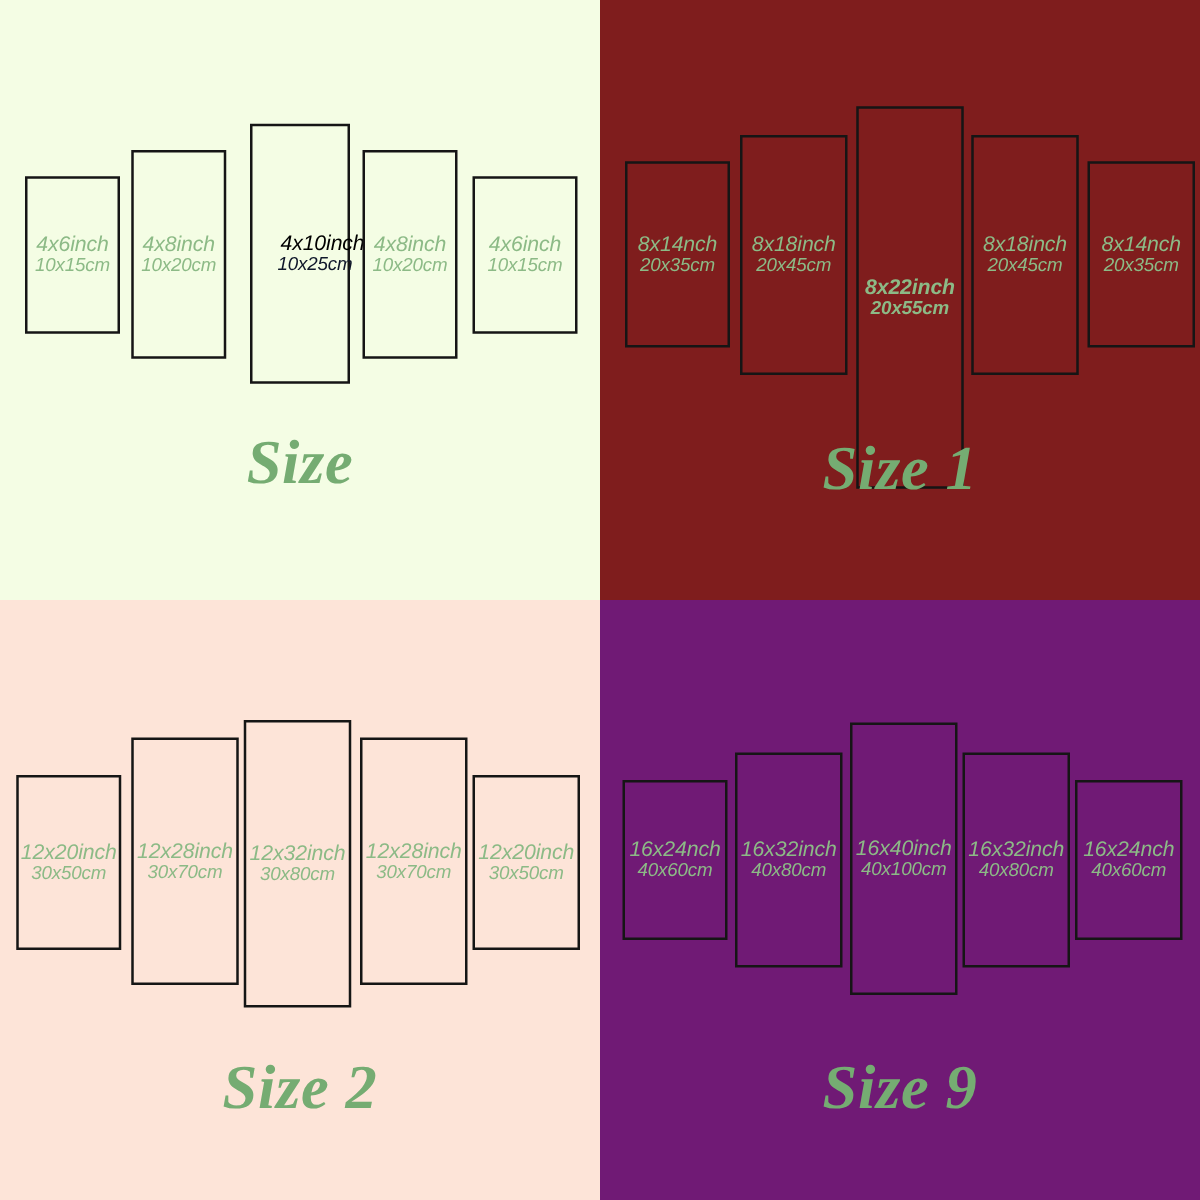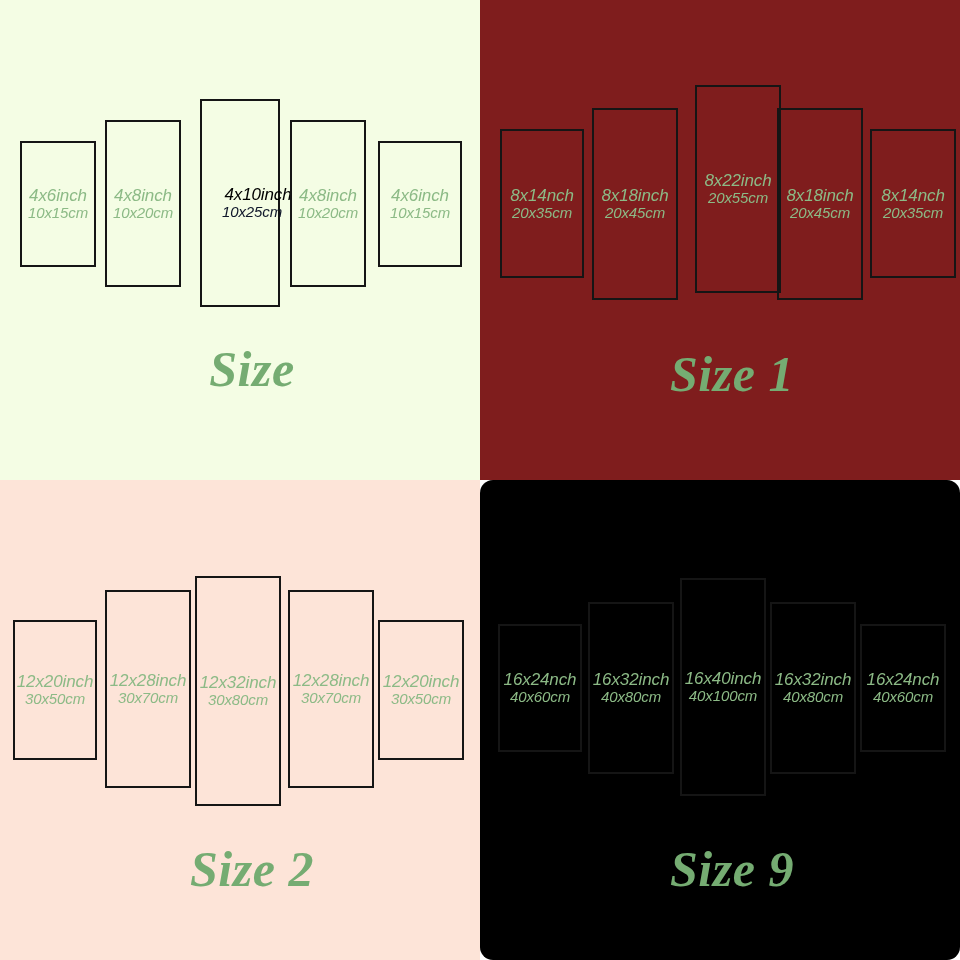--- a/index.html
+++ b/index.html
@@ -68,21 +68,20 @@
     position: absolute;
     left: 0;
     width: 480px;
     text-align: center;
     font-family: "Liberation Serif", serif;
     font-style: italic;
     font-weight: bold;
     font-size: 50px;
     color: #75ac72;
     letter-spacing: 0.5px;
-    margin-left: 12px;
   }
 
   
   .q-tl .quad-title { top: 340px; }
   .q-tr .quad-title { top: 345px; }
   .q-bl .quad-title { top: 832px; }
   .q-br .quad-title { top: 832px; }
   .q-bl .quad-title, .q-br .quad-title { top: 360px; }
 </style>
 </head>
@@ -119,21 +118,21 @@
   <div class="quadrant q-tr" style="background: #7f1d1d;">
     <div class="frame-cluster">
       <div class="frame" style="left: 20px; top: 129px; width: 84px; height: 149px; border-color: rgb(21, 21, 21);">
         <span class="frame-label" style="color: rgb(140, 186, 134);">8x14nch</span>
         <span class="frame-label cm" style="color: rgb(140, 186, 134);">20x35cm</span>
       </div>
       <div class="frame" style="left: 112px; top: 108px; width: 86px; height: 192px; border-color: rgb(21, 21, 21);">
         <span class="frame-label" style="color: rgb(140, 186, 134);">8x18inch</span>
         <span class="frame-label cm" style="color: rgb(140, 186, 134);">20x45cm</span>
       </div>
-      <div class="frame" style="left: 215px; top: 85px; width: 86px; height: 208px; border-color: rgb(21, 21, 21);">
+      <div class="frame" style="left: 205px; top: 85px; width: 86px; height: 306px; border-color: rgb(21, 21, 21); font-weight: bold;">
         <span class="frame-label" style="color: rgb(140, 186, 134);">8x22inch</span>
         <span class="frame-label cm" style="color: rgb(140, 186, 134);">20x55cm</span>
       </div>
       <div class="frame" style="left: 297px; top: 108px; width: 86px; height: 192px; border-color: rgb(21, 21, 21);">
         <span class="frame-label" style="color: rgb(140, 186, 134);">8x18inch</span>
         <span class="frame-label cm" style="color: rgb(140, 186, 134);">20x45cm</span>
       </div>
       <div class="frame" style="left: 390px; top: 129px; width: 86px; height: 149px; border-color: rgb(21, 21, 21);">
         <span class="frame-label" style="color: rgb(140, 186, 134);">8x14nch</span>
         <span class="frame-label cm" style="color: rgb(140, 186, 134);">20x35cm</span>
@@ -161,21 +160,21 @@
         <span class="frame-label cm" style="color: rgb(140, 186, 134);">30x70cm</span>
       </div>
       <div class="frame" style="left: 378px; top: 140px; width: 86px; height: 140px; border-color: rgb(21, 21, 21);">
         <span class="frame-label" style="color: rgb(140, 186, 134);">12x20inch</span>
         <span class="frame-label cm" style="color: rgb(140, 186, 134);">30x50cm</span>
       </div>
     </div>
     <div class="quad-title" style="color: rgb(117, 172, 114);">Size 2</div>
   </div>
 
-  <div class="quadrant q-br" style="background: #000000; border-radius: 13px;">
+  <div class="quadrant q-br" style="background: #701a75;">
     <div class="frame-cluster">
       <div class="frame" style="left: 18px; top: 144px; width: 84px; height: 128px; border-color: rgb(21, 21, 21);">
         <span class="frame-label" style="color: rgb(140, 186, 134);">16x24nch</span>
         <span class="frame-label cm" style="color: rgb(140, 186, 134);">40x60cm</span>
       </div>
       <div class="frame" style="left: 108px; top: 122px; width: 86px; height: 172px; border-color: rgb(21, 21, 21);">
         <span class="frame-label" style="color: rgb(140, 186, 134);">16x32inch</span>
         <span class="frame-label cm" style="color: rgb(140, 186, 134);">40x80cm</span>
       </div>
       <div class="frame" style="left: 200px; top: 98px; width: 86px; height: 218px; border-color: rgb(21, 21, 21);">

